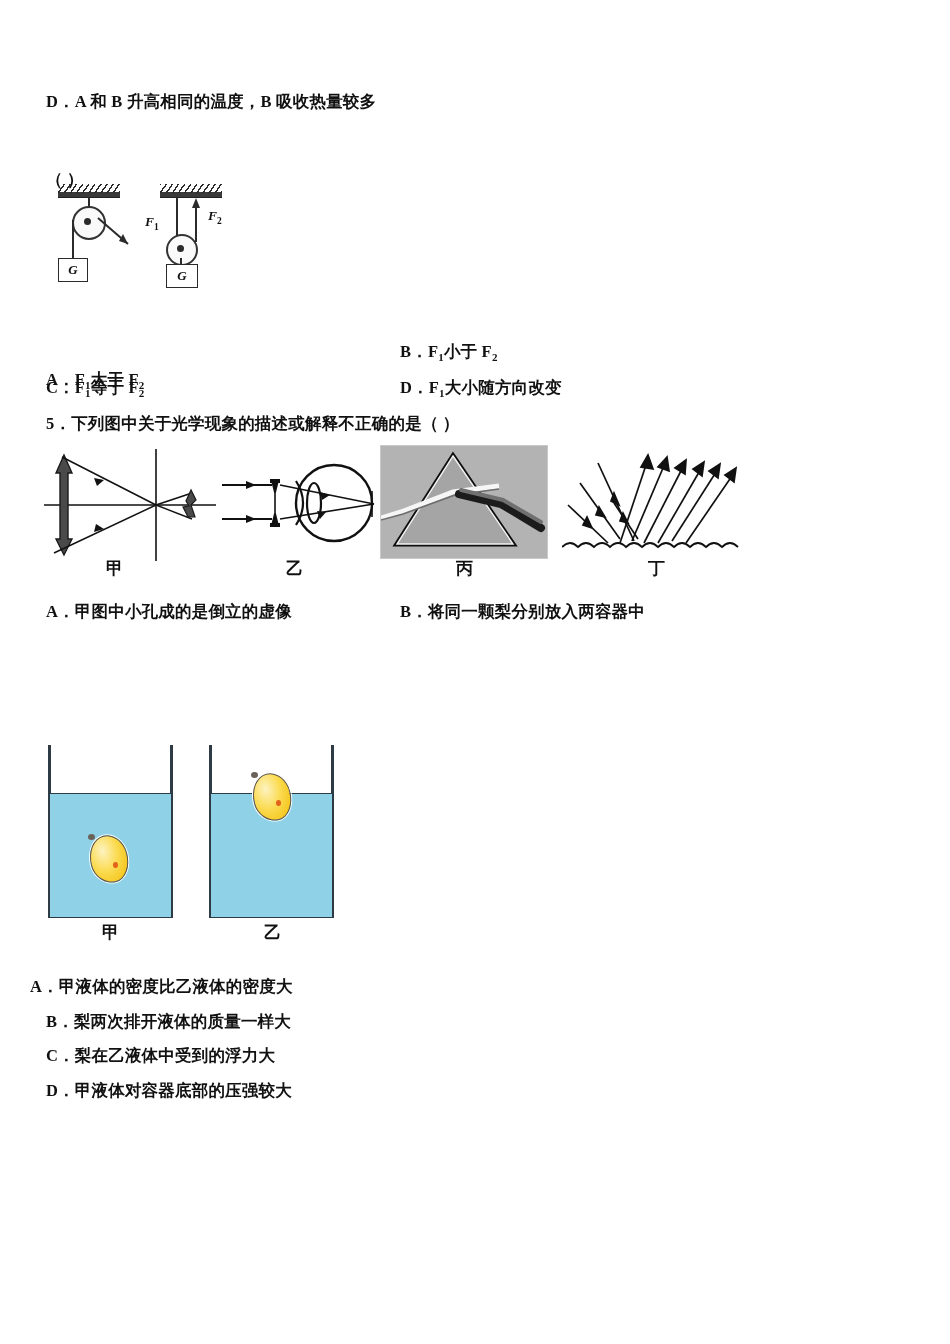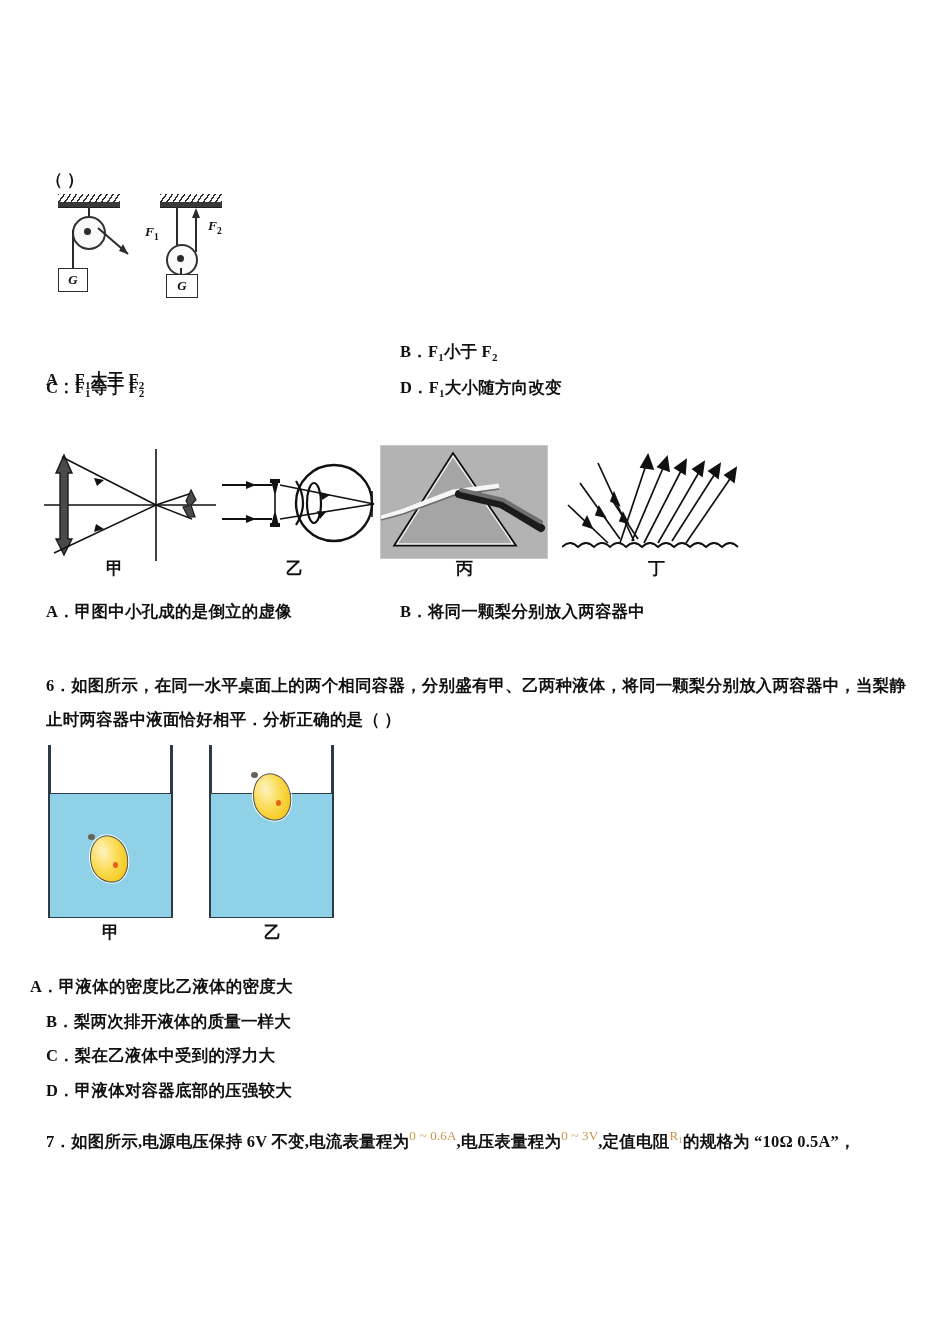--- a/index.html
+++ b/index.html
@@ -40,21 +40,21 @@
   }
   .sup-blue {
     color: #4a5a8a;
     font-size: 13px;
     vertical-align: super;
     font-weight: normal;
   }
   .figure { position: absolute; }
 
   
-  #pulley-figure { left: 48px; top: 192px; width: 210px; height: 112px; }
+  #pulley-figure { left: 48px; top: 182px; width: 210px; height: 112px; }
   .ceiling {
     position: absolute;
     height: 5px;
     background: #3a3a3a;
     border-bottom: 1px solid #222;
   }
   .hatch {
     position: absolute;
     height: 9px;
     background: repeating-linear-gradient(
@@ -131,20 +131,21 @@
     width: 7px; height: 6px;
     border-radius: 50%;
     background: #6a6158;
   }
 </style>
 </head>
 <body>
 
 <div class="page">
 
+  <div class="line" style="left:46px; top:92px;">D．A 和 B 升高相同的温度，B 吸收热量较多</div>
 
   <div class="line qtext" style="left:46px; top:170px;">（        ）</div>
 
   <div class="figure" id="pulley-figure">
 
     <div class="ceiling" style="left:10px; top:10px; width:62px;"></div>
     <div class="hatch" style="left:10px; top:2px; width:62px;"></div>
     <div class="rope" style="left:40px; top:15px; height:10px;"></div>
     <div class="pulley-o" style="left:24px; top:24px; width:30px; height:30px;"></div>
     <div class="pulley-hub" style="left:36px; top:36px; width:7px; height:7px;"></div>
@@ -180,20 +181,21 @@
   <div class="line opt" style="left:400px; top:342px;">
     <span>B．</span><span>F</span><span class="sub">1</span><span>小于 F</span><span class="sub">2</span>
   </div>
   <div class="line opt" style="left:46px; top:378px;">
     <span>C．</span><span>F</span><span class="sub">1</span><span>等于 F</span><span class="sub">2</span>
   </div>
   <div class="line opt" style="left:400px; top:378px;">
     <span>D．</span><span>F</span><span class="sub">1</span><span>大小随方向改变</span>
   </div>
 
+  <div class="line qtext" style="left:46px; top:414px;">5．下列图中关于光学现象的描述或解释不正确的是（        ）</div>
 
   <div class="figure" id="optics-row">
 
     <svg style="position:absolute; left:0px; top:0px;" width="172" height="118">
       <line x1="0" y1="62" x2="172" y2="62" stroke="#111" stroke-width="1.6"></line>
       <line x1="112" y1="6" x2="112" y2="118" stroke="#111" stroke-width="1.6"></line>
       <polygon points="20,12 28,30 24,30 24,96 28,96 20,112 12,96 16,96 16,30 12,30" fill="#4a4a4a" stroke="#1a1a1a" stroke-width="1.4"></polygon>
       <line x1="18" y1="14" x2="112" y2="62" stroke="#111" stroke-width="1.5"></line>
       <polygon points="60,37 50,35 53,43" fill="#111"></polygon>
       <line x1="10" y1="110" x2="112" y2="62" stroke="#111" stroke-width="1.5"></line>
@@ -259,22 +261,20 @@
         <line x1="52" y1="56" x2="76" y2="92"></line>
           <polygon points="66,76 58,74 61,66"></polygon>
       </g>
     </svg>
     <div class="fig-label" style="left:604px; top:114px;">丁</div>
   </div>
 
   <div class="line opt" style="left:46px; top:602px;">A．甲图中小孔成的是倒立的虚像</div>
   <div class="line opt" style="left:400px; top:602px;">B．将同一颗梨分别放入两容器中</div>
 
-  <div class="line qtext" style="left:46px; top:676px;">6．如图所示，在同一水平桌面上的两个相同容器，分别盛有甲、乙两种液体，将同一颗梨分别放入两容器中，当梨静</div>
-  <div class="line qtext" style="left:46px; top:710px;">止时两容器中液面恰好相平．分析正确的是（        ）</div>
 
   <div class="figure" id="containers">
 
     <div>
       <div class="beaker-wall" style="left:0px; top:0px; width:2.5px; height:172px;"></div>
       <div class="beaker-wall" style="left:122px; top:0px; width:2.5px; height:172px;"></div>
       <div class="beaker-wall" style="left:0px; top:170px; width:125px; height:2.5px;"></div>
       <div class="liquid" style="left:2px; top:48px; width:121px; height:123px;"></div>
       <div class="pear" style="left:42px; top:90px; width:36px; height:46px;"></div>
       <div class="pear-stem" style="left:40px; top:89px;"></div>
@@ -292,17 +292,14 @@
       <div class="pear-dot" style="left:228px; top:55px;"></div>
       <div class="fig-label" style="left:216px; top:176px;">乙</div>
     </div>
   </div>
 
   <div class="line opt" style="left:30px; top:977px;">A．甲液体的密度比乙液体的密度大</div>
   <div class="line opt" style="left:46px; top:1012px;">B．梨两次排开液体的质量一样大</div>
   <div class="line opt" style="left:46px; top:1046px;">C．梨在乙液体中受到的浮力大</div>
   <div class="line opt" style="left:46px; top:1081px;">D．甲液体对容器底部的压强较大</div>
 
-  <div class="line qtext" style="left:46px; top:1128px;">
-    <span>7．如图所示,电源电压保持 6V 不变,电流表量程为</span><span class="sup-orange">0 ~ 0.6A</span><span>,电压表量程为</span><span class="sup-orange">0 ~ 3V</span><span>,定值电阻</span><span class="sup-orange">R₁</span><span>的规格为 “10Ω 0.5A”，</span>
-  </div>
 
 </div>
 
 </body></html>

